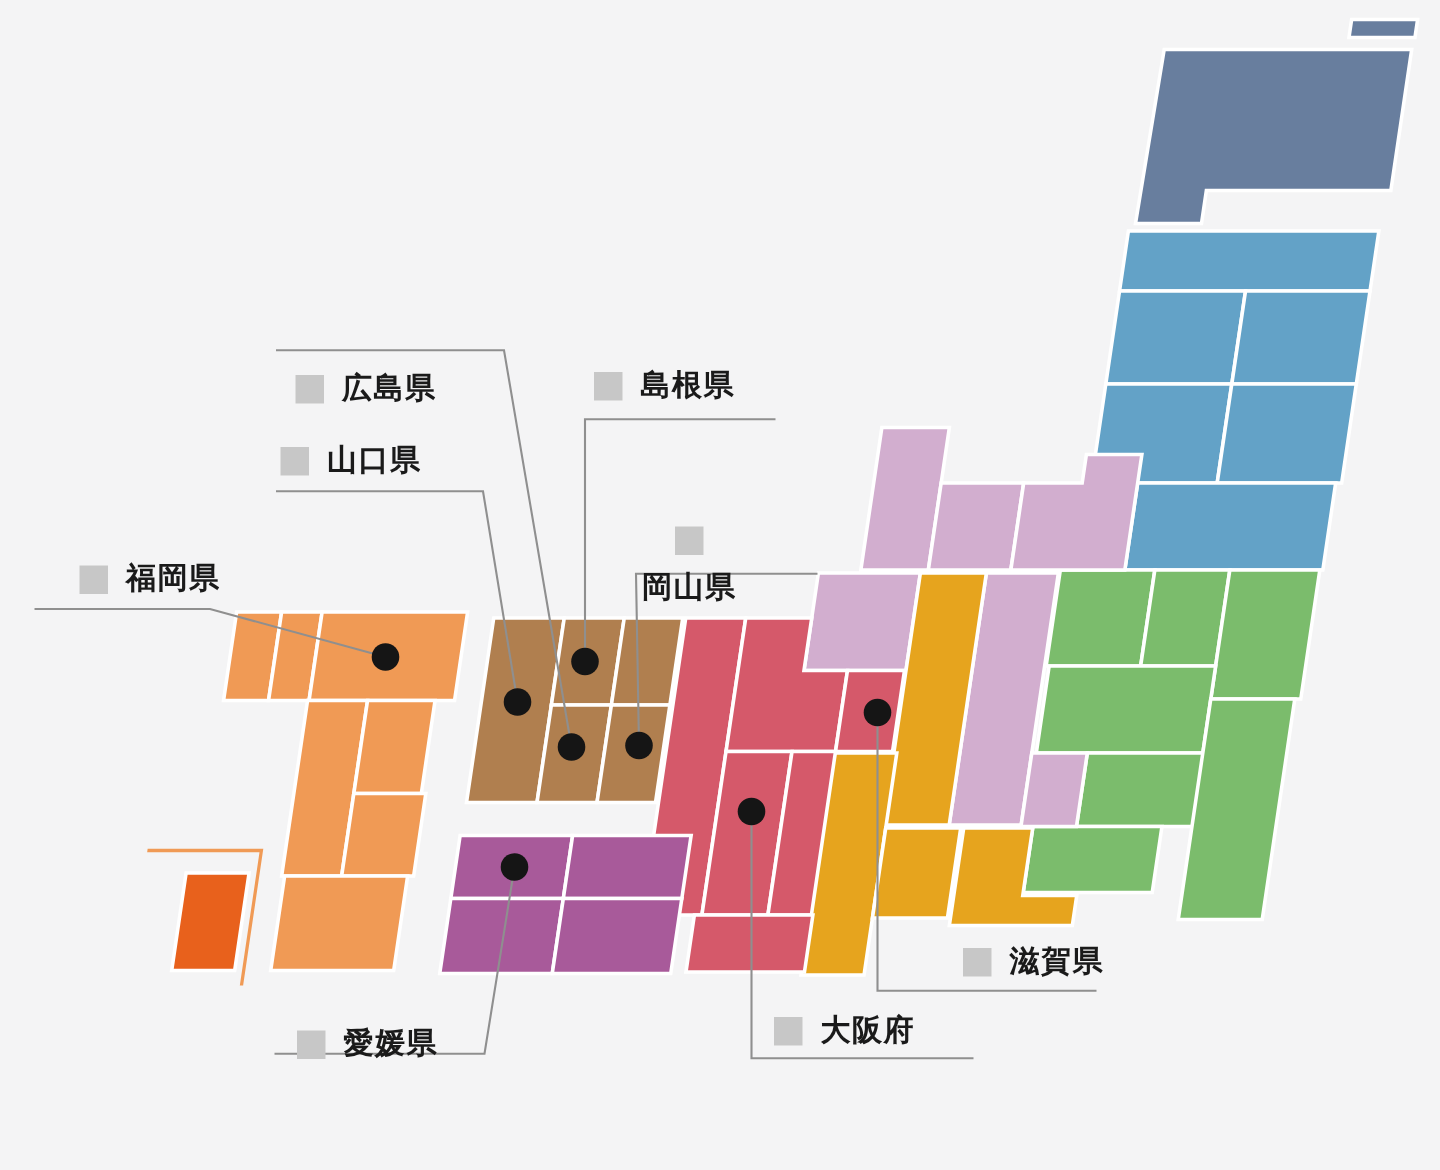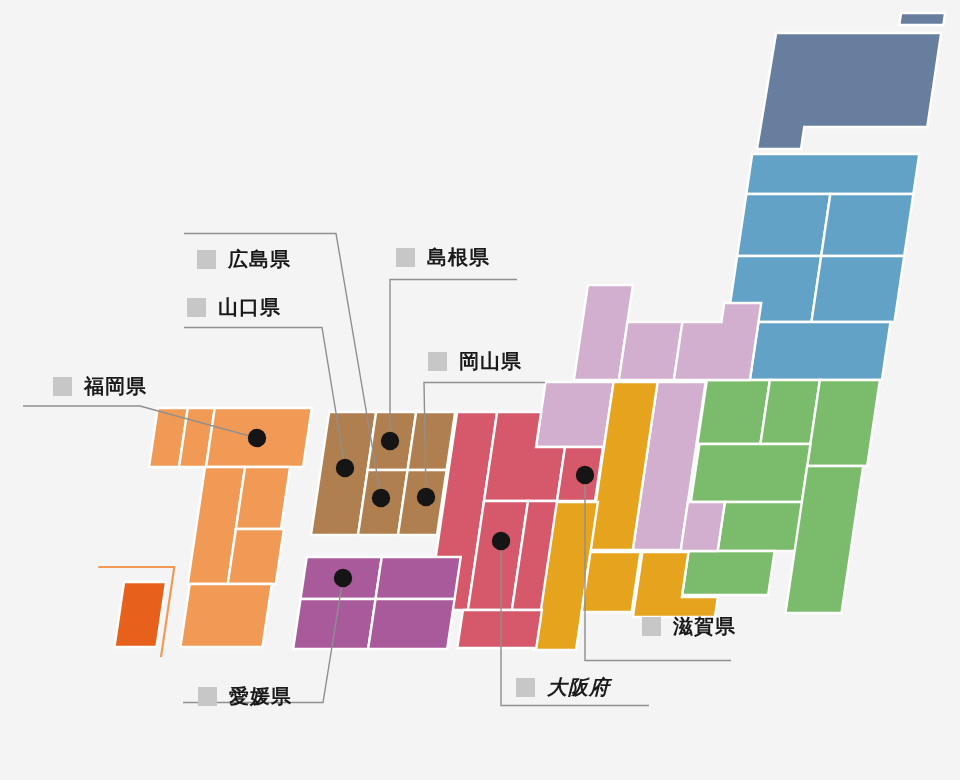--- a/index.html
+++ b/index.html
@@ -136,33 +136,33 @@
     <span>広島県</span>
   </div>
   <div class="plabel" style="left:396px;top:247px;text-align:right;">
     <span class="sq"></span>
     <span>島根県</span>
   </div>
   <div class="plabel" style="left:187px;top:297px;">
     <span class="sq"></span>
     <span>山口県</span>
   </div>
-  <div class="plabel" style="left:428px;top:351px;">
+  <div class="plabel" style="left:428px;top:351px;flex-direction:column;">
     <span class="sq"></span>
     <span>岡山県</span>
   </div>
   <div class="plabel" style="left:53px;top:376px;text-align:right;">
     <span class="sq"></span>
     <span>福岡県</span>
   </div>
-  <div class="plabel" style="left:603px;top:616px;padding-left:39px;">
+  <div class="plabel" style="left:603px;top:631px;padding-left:39px;">
     <span class="sq"></span>
     <span>滋賀県</span>
   </div>
-  <div class="plabel" style="left:516px;top:677px;font-style:italic;">
+  <div class="plabel" style="left:516px;top:677px;">
     <span class="sq"></span>
     <span>大阪府</span>
   </div>
   <div class="plabel" style="left:198px;top:686px;">
     <span class="sq"></span>
     <span>愛媛県</span>
   </div>
 </div>
 
 </body></html>

